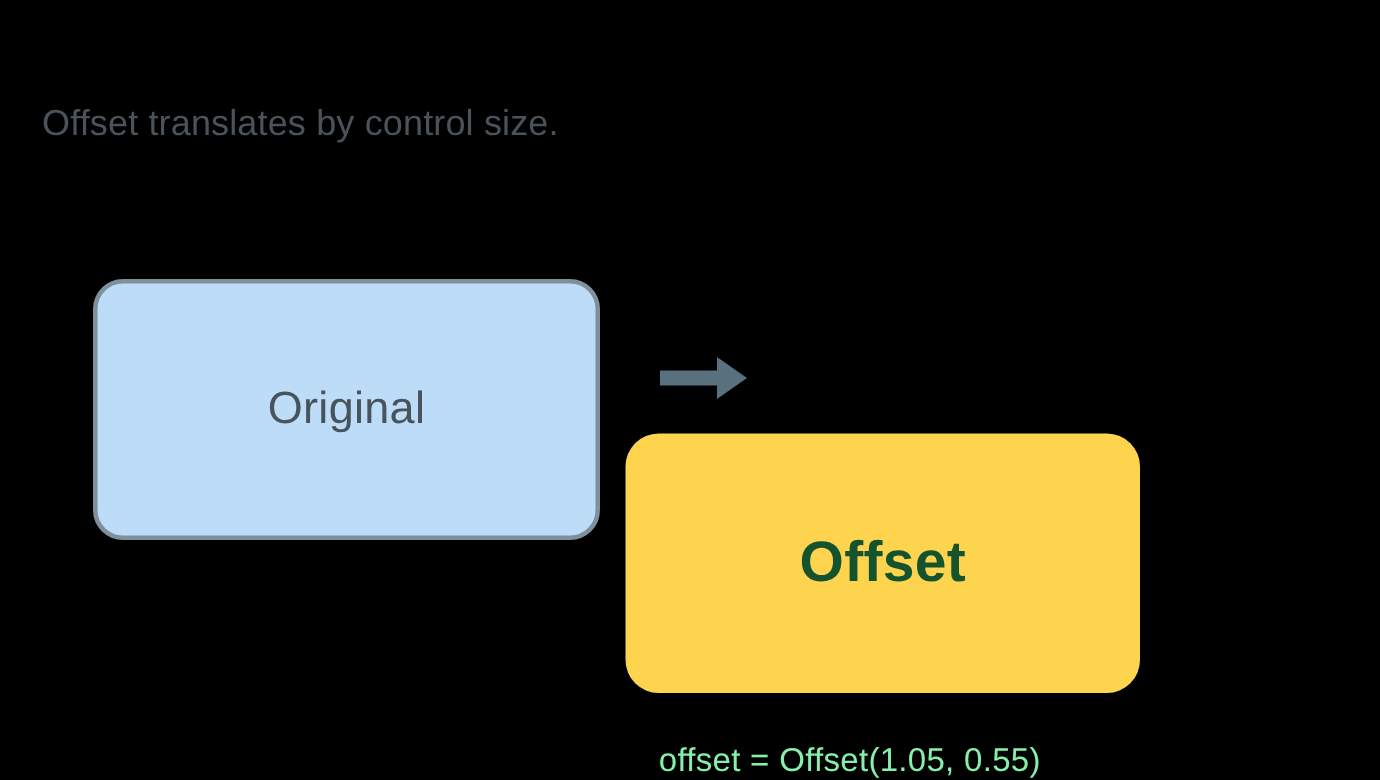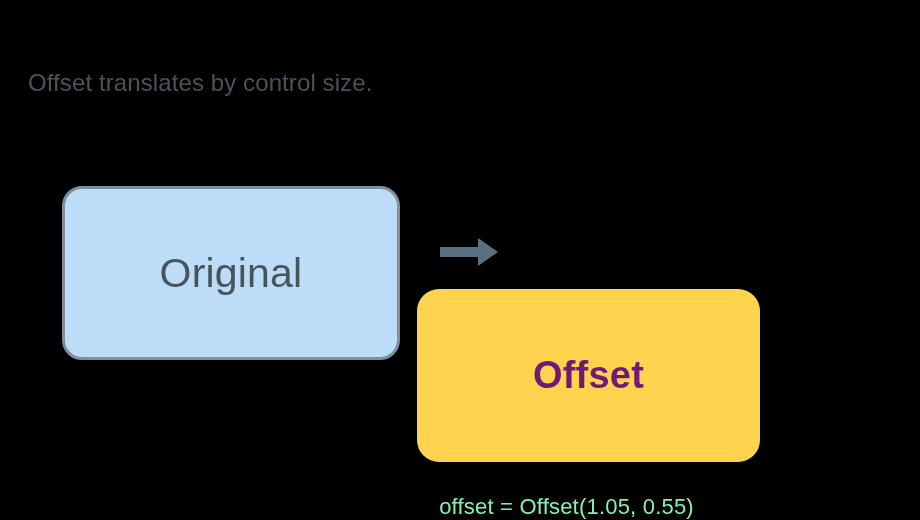--- a/index.html
+++ b/index.html
@@ -40,21 +40,21 @@
     height: 174px;
     box-sizing: border-box;
     background: #bddcf7;
     border: 3px solid #7d909c;
     border-radius: 20px;
     display: flex;
     align-items: center;
     justify-content: center;
   }
   #original-label {
-    font-size: 41px;
+    font-size: 30px;
     font-weight: 400;
     color: #48545c;
     letter-spacing: 0.2px;
     white-space: nowrap;
   }
 
   
   #offset-box {
     position: absolute;
     left: 417px;
@@ -65,21 +65,21 @@
     background: #fed44e;
     border: none;
     border-radius: 22px;
     display: flex;
     align-items: center;
     justify-content: center;
   }
   #offset-label {
     font-size: 38px;
     font-weight: 700;
-    color: #701a75;
+    color: #14532d;
     letter-spacing: 0.2px;
     white-space: nowrap;
   }
 
   
   #arrow {
     position: absolute;
     left: 438px;
     top: 192px;
     width: 62px;

